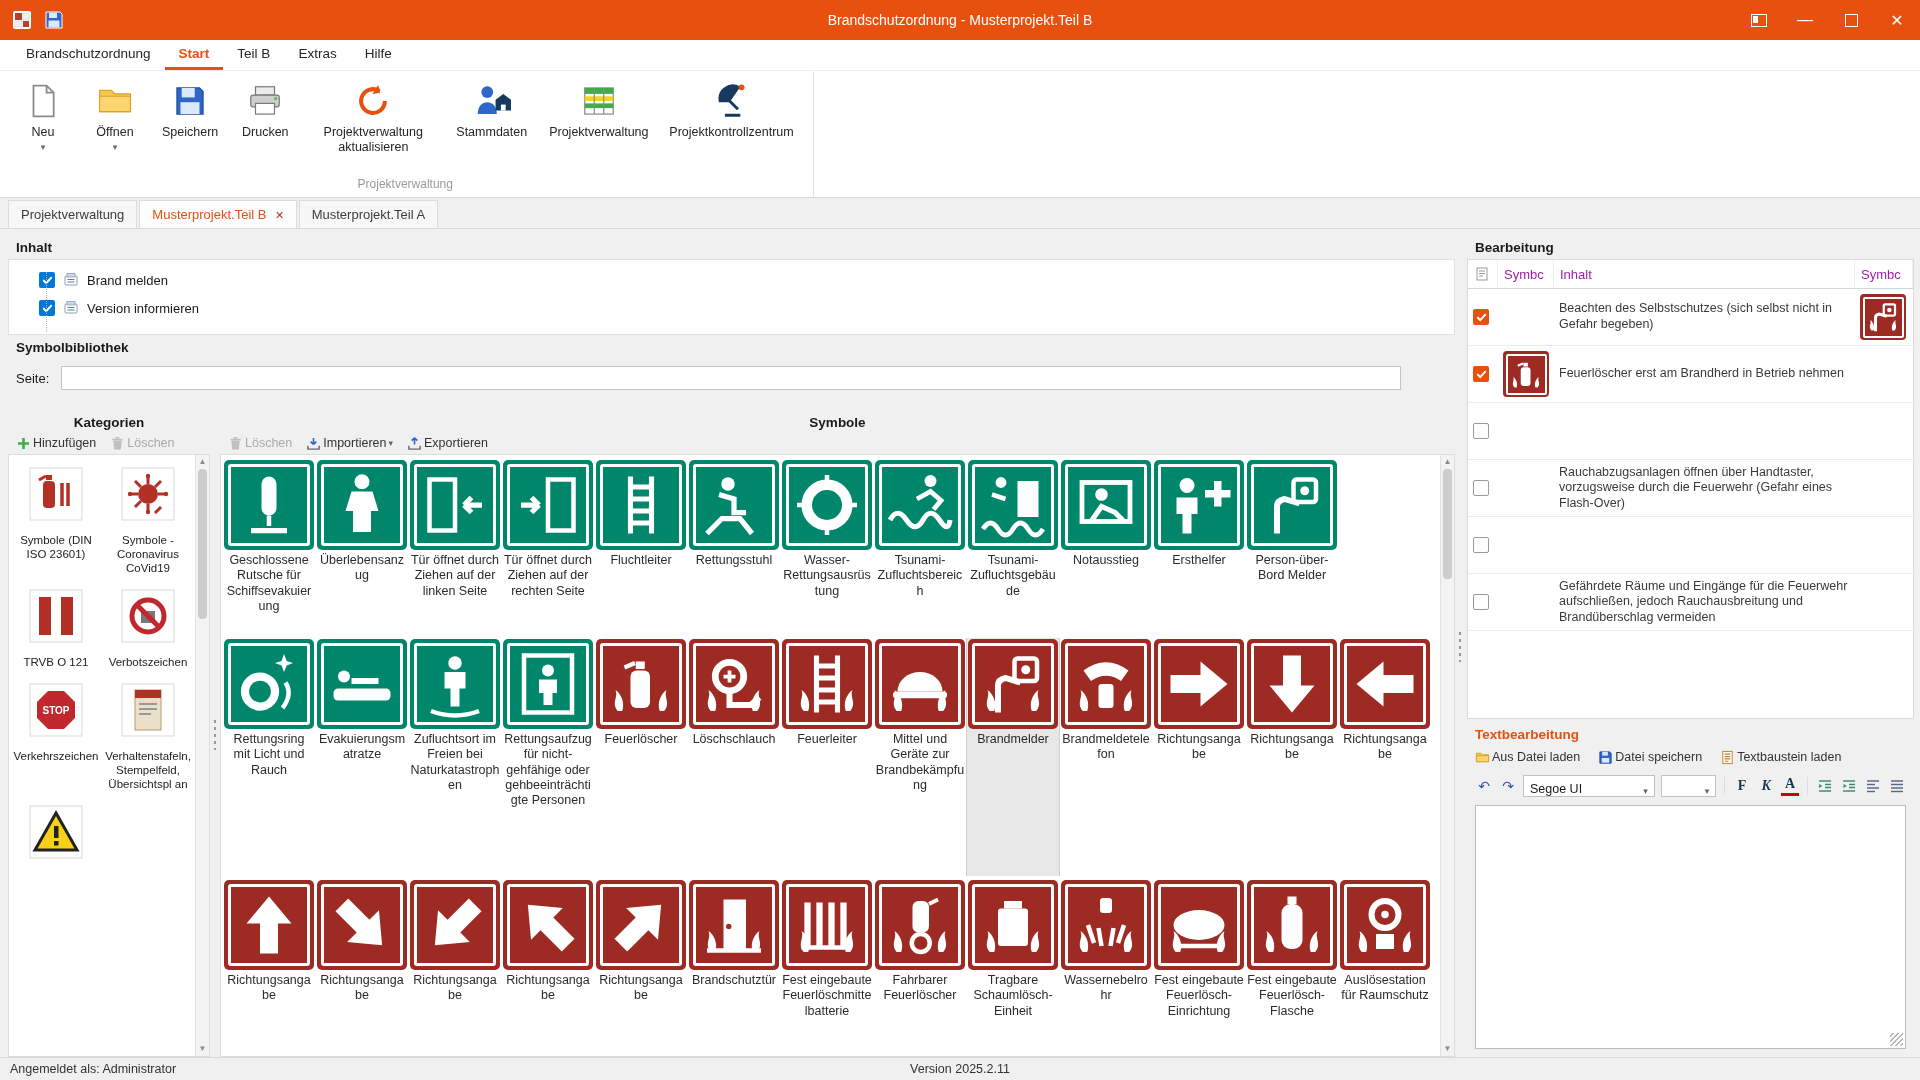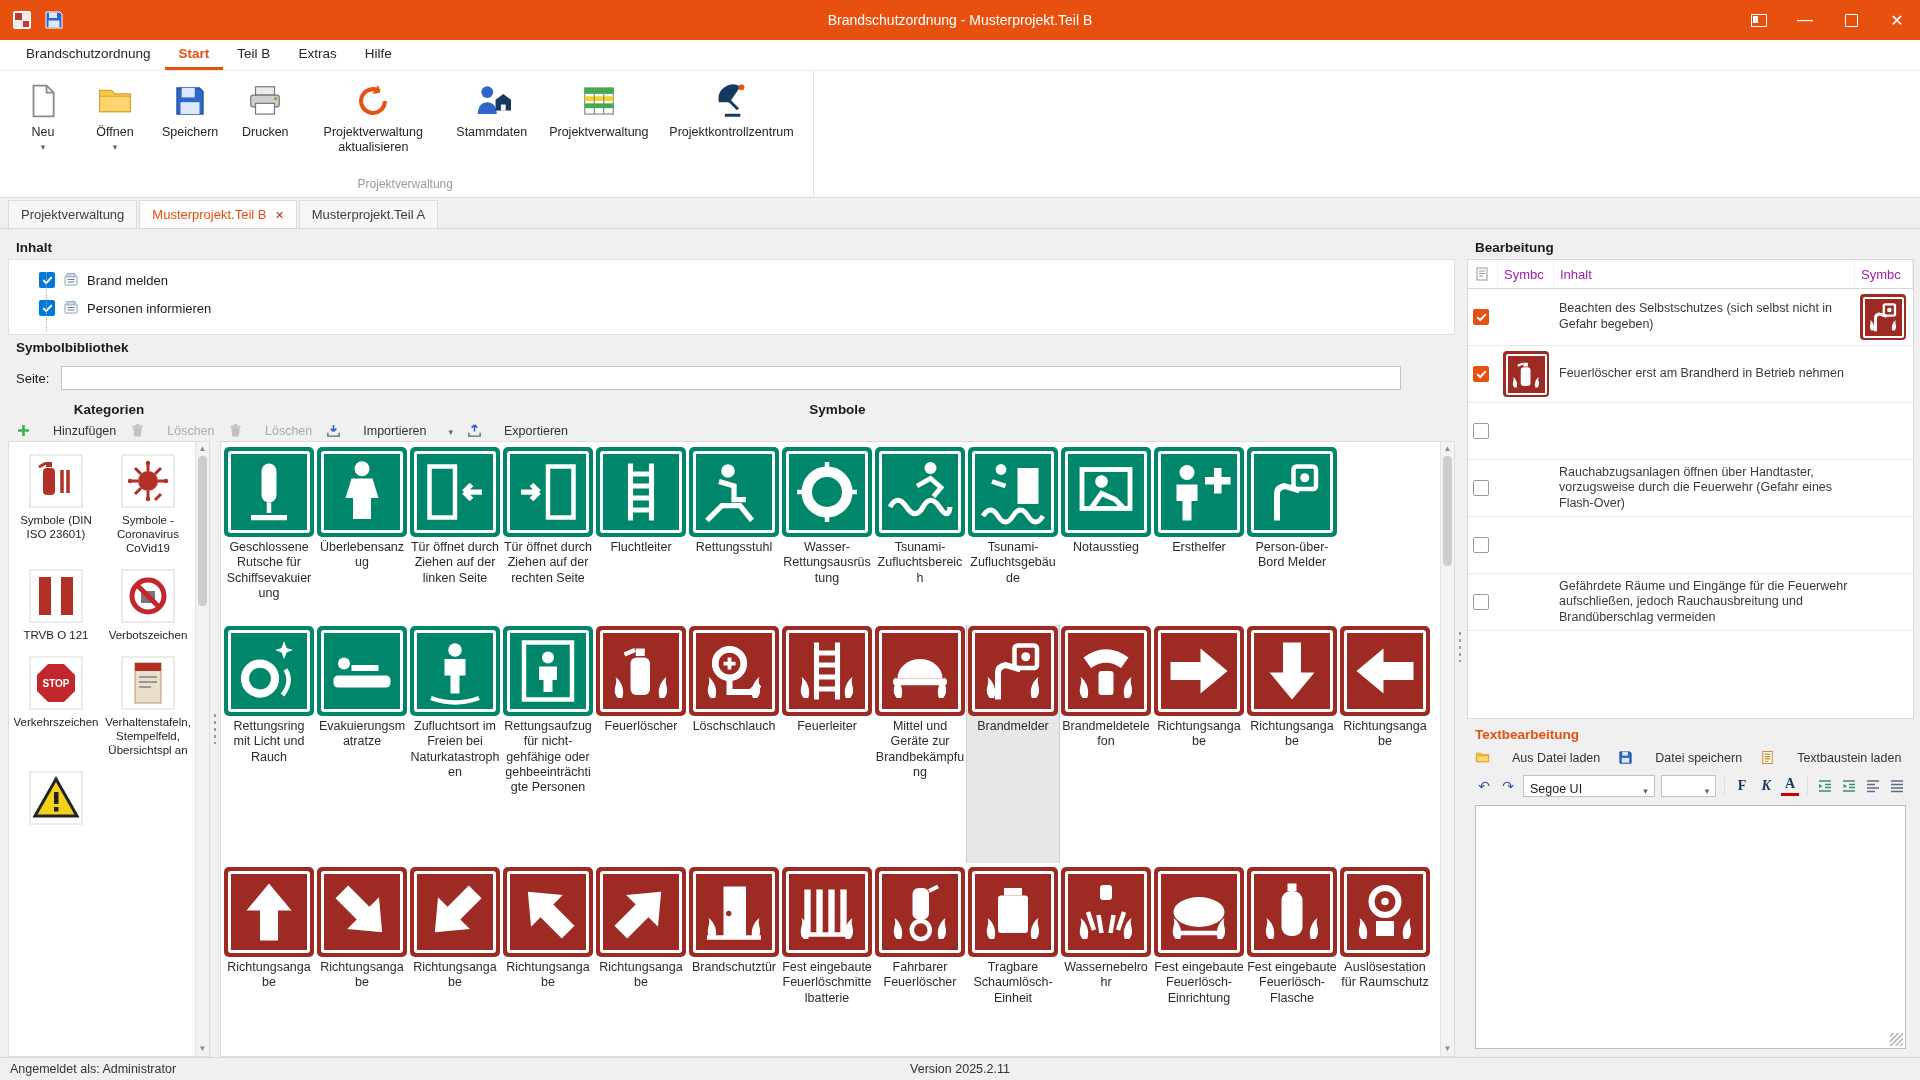--- a/index.html
+++ b/index.html
@@ -48,30 +48,30 @@
   .tree-item{display:flex;align-items:center;gap:8px;padding:6px 0 6px 30px;font-size:13px}
   .cb{width:16px;height:16px;border-radius:2px;display:flex;align-items:center;justify-content:center;flex:0 0 auto;box-sizing:border-box}
   .cb.checked{background:#0078d7}
   .cb.orange{background:#E8500F}
   .cb.un{background:#fff;border:1px solid #9a9a9a}
   .doc-icon svg,.hdr-icon svg{width:16px;height:16px;display:block}
   .search-row{display:flex;align-items:center;gap:12px;padding:7px 8px 5px;flex:0 0 auto}
   .search-row label{font-size:13px}
   .search-input{width:1340px;height:24px;border:1px solid #c4c4c4;background:#fff;font:13px "Liberation Sans",sans-serif;padding:0 6px;box-sizing:border-box}
 
-  .library-row{flex:1;display:flex;margin-top:3px;min-height:0}
+  .library-row{flex:1;display:flex;margin-top:16px;min-height:0}
   .panel-title{font-size:13.5px;font-weight:bold;text-align:center;padding:4px 0 3px}
   .kat-panel{width:202px;display:flex;flex-direction:column;min-height:0;flex:0 0 auto}
   .kat-toolbar,.sym-toolbar{display:flex;align-items:center;gap:14px;padding:3px 8px;font-size:12.5px;flex:0 0 auto}
-  .tool-btn{display:flex;align-items:center;gap:22px;color:#333}
+  .tool-btn{display:flex;gap:2px;color:#333}
   .tool-btn.disabled{color:#ababab}
   .tool-btn svg{width:15px;height:15px;display:block}
   .list-box{flex:1;background:#fff;border:1px solid #ddd;display:flex;min-height:0}
   .kat-grid{flex:1;display:grid;grid-template-columns:1fr 1fr;align-content:start;gap:14px 2px;padding:12px 2px;overflow:hidden}
-  .kat-item{display:flex;flex-direction:column;align-items:center;gap:5px}
+  .kat-item{display:flex;flex-direction:column;align-items:center;gap:12px}
   .kat-item svg{width:54px;height:54px;display:block}
   .kat-label{font-size:11.5px;text-align:center;line-height:1.22;color:#222;max-width:86px}
   .vscroll{width:13px;background:#f3f3f3;border-left:1px solid #e2e2e2;display:flex;flex-direction:column;align-items:center;flex:0 0 auto}
   .vs-arrow{font-size:8px;color:#8a8a8a;padding:3px 0;line-height:1}
   .vs-thumb{width:9px;border-radius:4px;background:#cdcdcd;flex:0 0 auto}
   .vs-spacer{flex:1}
 
   .splitter{width:10px;display:flex;align-items:center;justify-content:center;flex:0 0 auto}
   .splitter i{width:4px;height:32px;background:radial-gradient(circle,#9a9a9a 1.3px,transparent 1.5px);background-size:4px 7px;background-repeat:repeat-y}
 
@@ -292,21 +292,21 @@
                   <path d="M2 6.2l2.6 2.6L10 3" fill="none" stroke="#fff" stroke-width="2.2" stroke-linecap="round"></path>
                 </svg>
               </span>
               <span class="doc-icon">
                 <svg viewBox="0 0 16 16">
                   <rect x="2" y="4" width="12" height="9" rx="1" fill="#fff" stroke="#8aa0b8"></rect>
                   <rect x="4" y="1.5" width="8" height="3.5" fill="#c7d6e8" stroke="#8aa0b8" stroke-width="0.8"></rect>
                   <path d="M4.5 7.5h7M4.5 10h7" stroke="#5b7aa6" stroke-width="1.1"></path>
                 </svg>
               </span>
-              <span>Personen informieren</span>
+              <span>Version informieren</span>
             </div>
           </div>
         </div>
 
       <div class="section-title">Symbolbibliothek</div>
       <div class="search-row">
         <label>Seite:</label>
         <input class="search-input" style="">
       </div>
 

